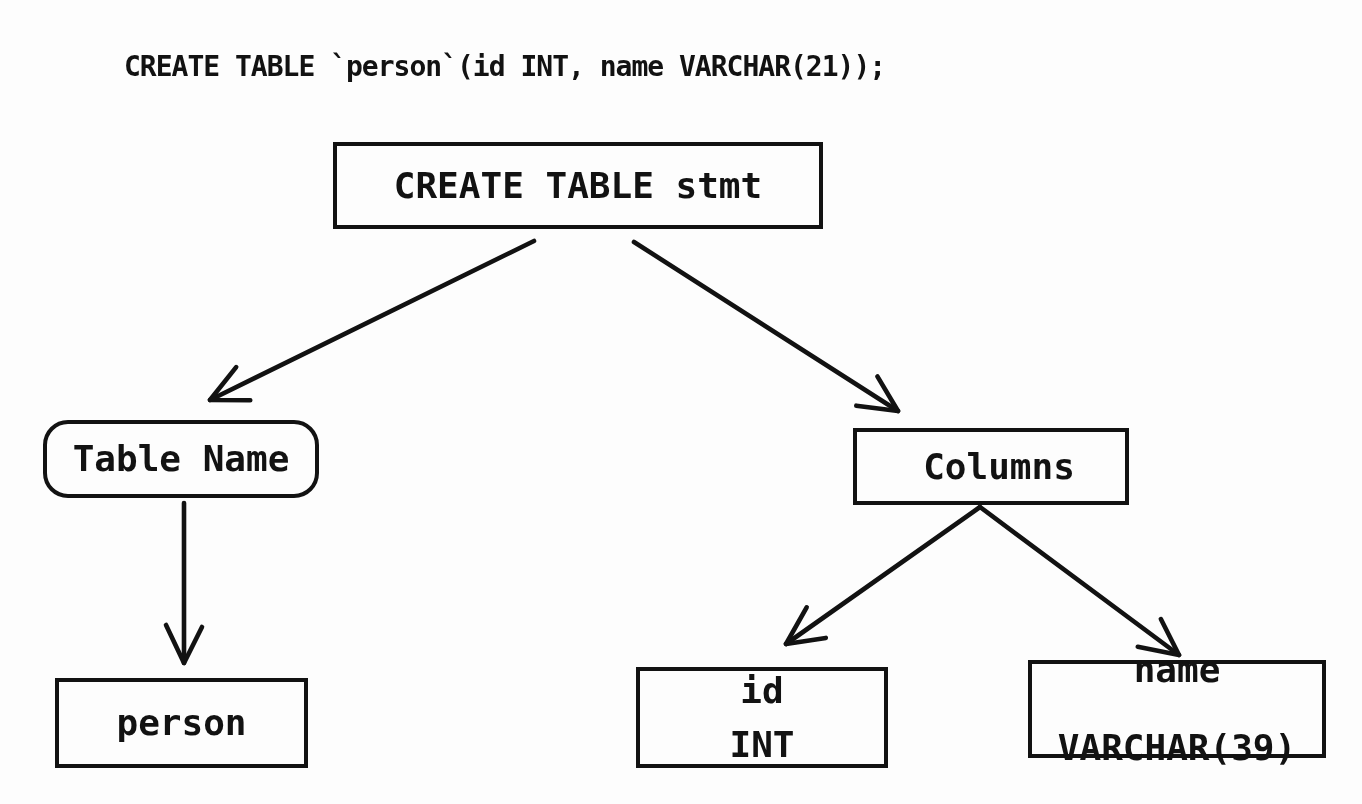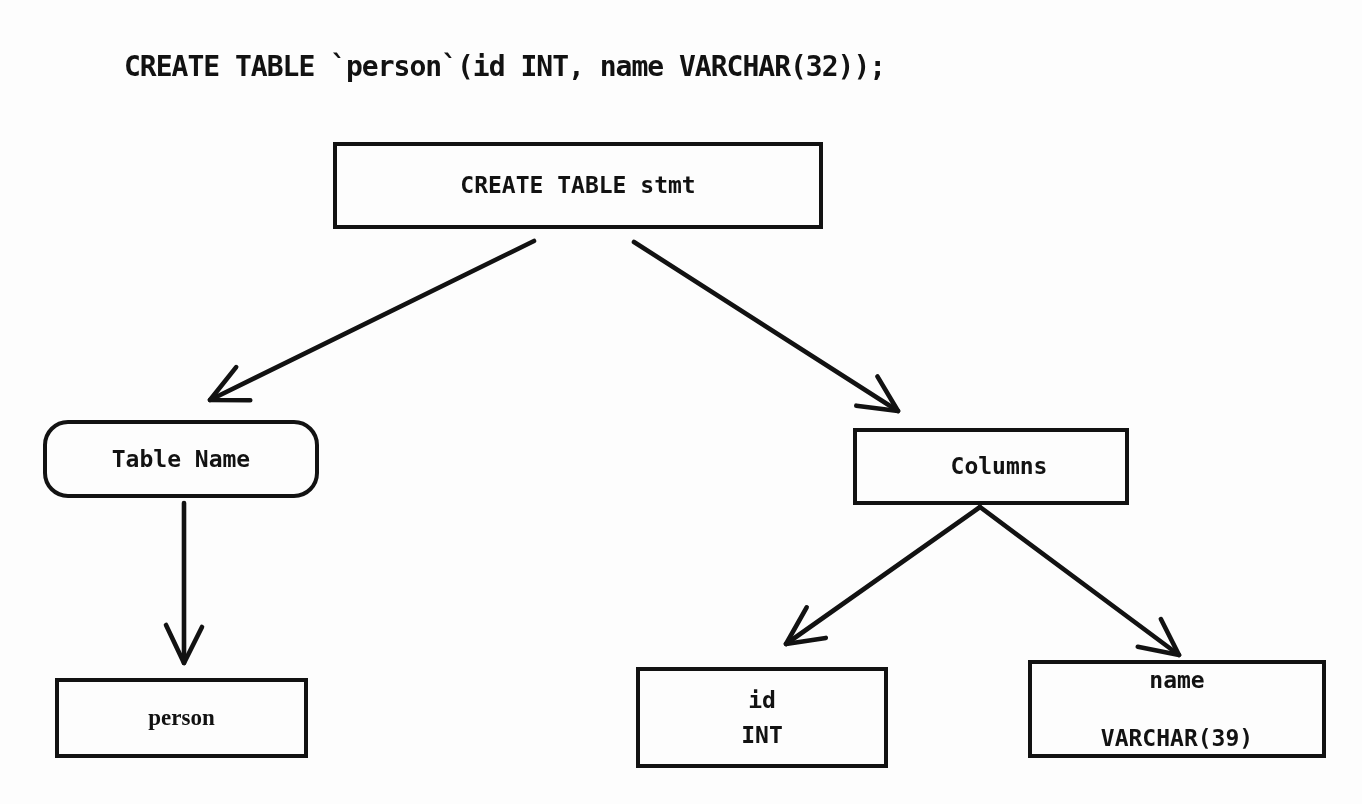--- a/index.html
+++ b/index.html
@@ -52,40 +52,40 @@
   }
   .node {
     position: absolute;
     box-sizing: border-box;
     border: 4px solid var(--ink);
     background: var(--bg);
     display: flex;
     flex-direction: column;
     align-items: center;
     justify-content: center;
-    font-size: 23px;
+    font-size: 36px;
     font-weight: bold;
     line-height: 1.5;
     white-space: pre;
     text-align: center;
   }
   .node-root        { left: 333px; top: 142px; width: 490px; height: 87px;  }
   .node-table-name  { left: 43px;  top: 420px; width: 276px; height: 78px; border-radius: 25px;  }
   .node-columns     { left: 853px; top: 428px; width: 276px; height: 77px; padding-left: 16px;  }
-  .node-person      { left: 55px;  top: 678px; width: 253px; height: 80px; font-family: Liberation Serif, serif;  }
+  .node-person      { left: 55px;  top: 678px; width: 253px; height: 90px;  }
   .node-id-column   { left: 636px; top: 667px; width: 252px; height: 101px; }
   .node-name-column { left: 1028px; top: 660px; width: 298px; height: 98px; gap: 24px; }
   .node span { display: block; }
 </style>
 </head>
 <body>
 
 <div class="canvas">
 
-  <div class="sql-line">CREATE TABLE `person`(id INT, name VARCHAR(32));</div>
+  <div class="sql-line">CREATE TABLE `person`(id INT, name VARCHAR(21));</div>
 
   <svg class="edges" viewBox="0 0 1362 804" xmlns="http://www.w3.org/2000/svg">
     <defs>
       <marker id="openArrow" viewBox="0 0 50 44" refX="45" refY="22" markerWidth="50" markerHeight="44" markerUnits="userSpaceOnUse" orient="auto">
         <path class="arrowhead-path" d="M 9 4 L 45 22 L 7 40"></path>
       </marker>
     </defs>
     <line class="edge" x1="534" y1="241" x2="210" y2="400" marker-end="url(#openArrow)"></line>
     <line class="edge" x1="634" y1="242" x2="898" y2="411" marker-end="url(#openArrow)"></line>
     <line class="edge" x1="184" y1="503" x2="184" y2="663" marker-end="url(#openArrow)"></line>

